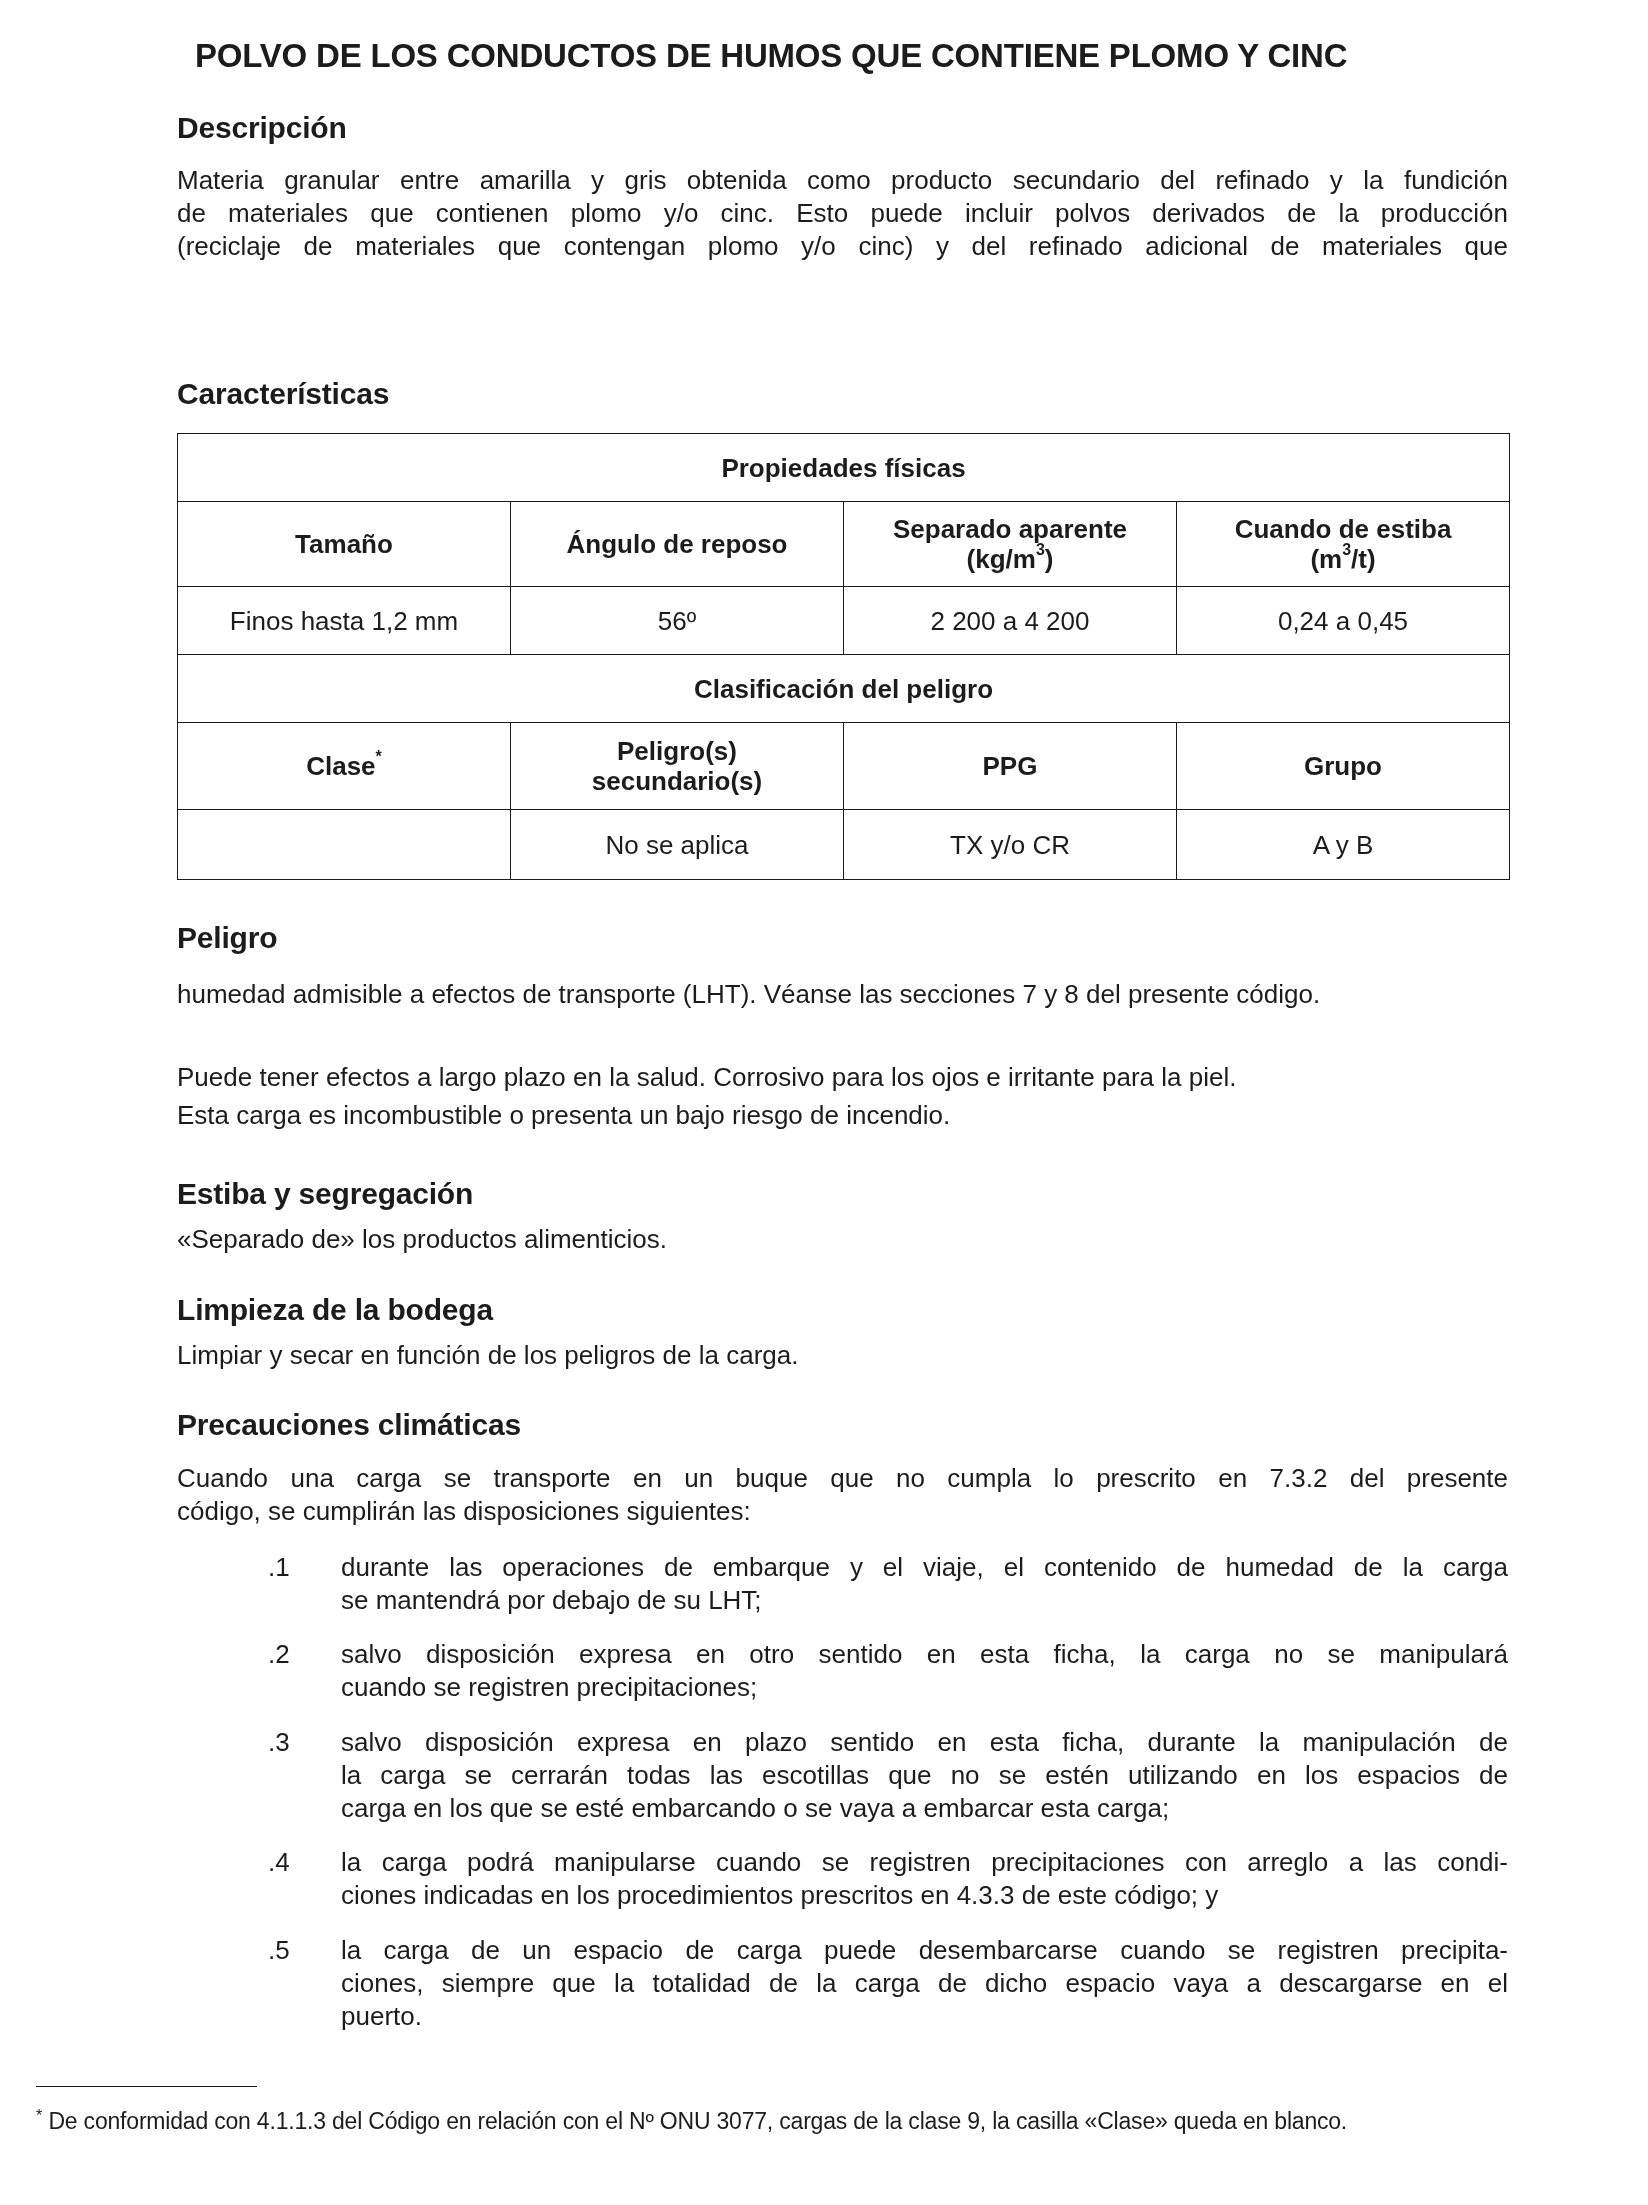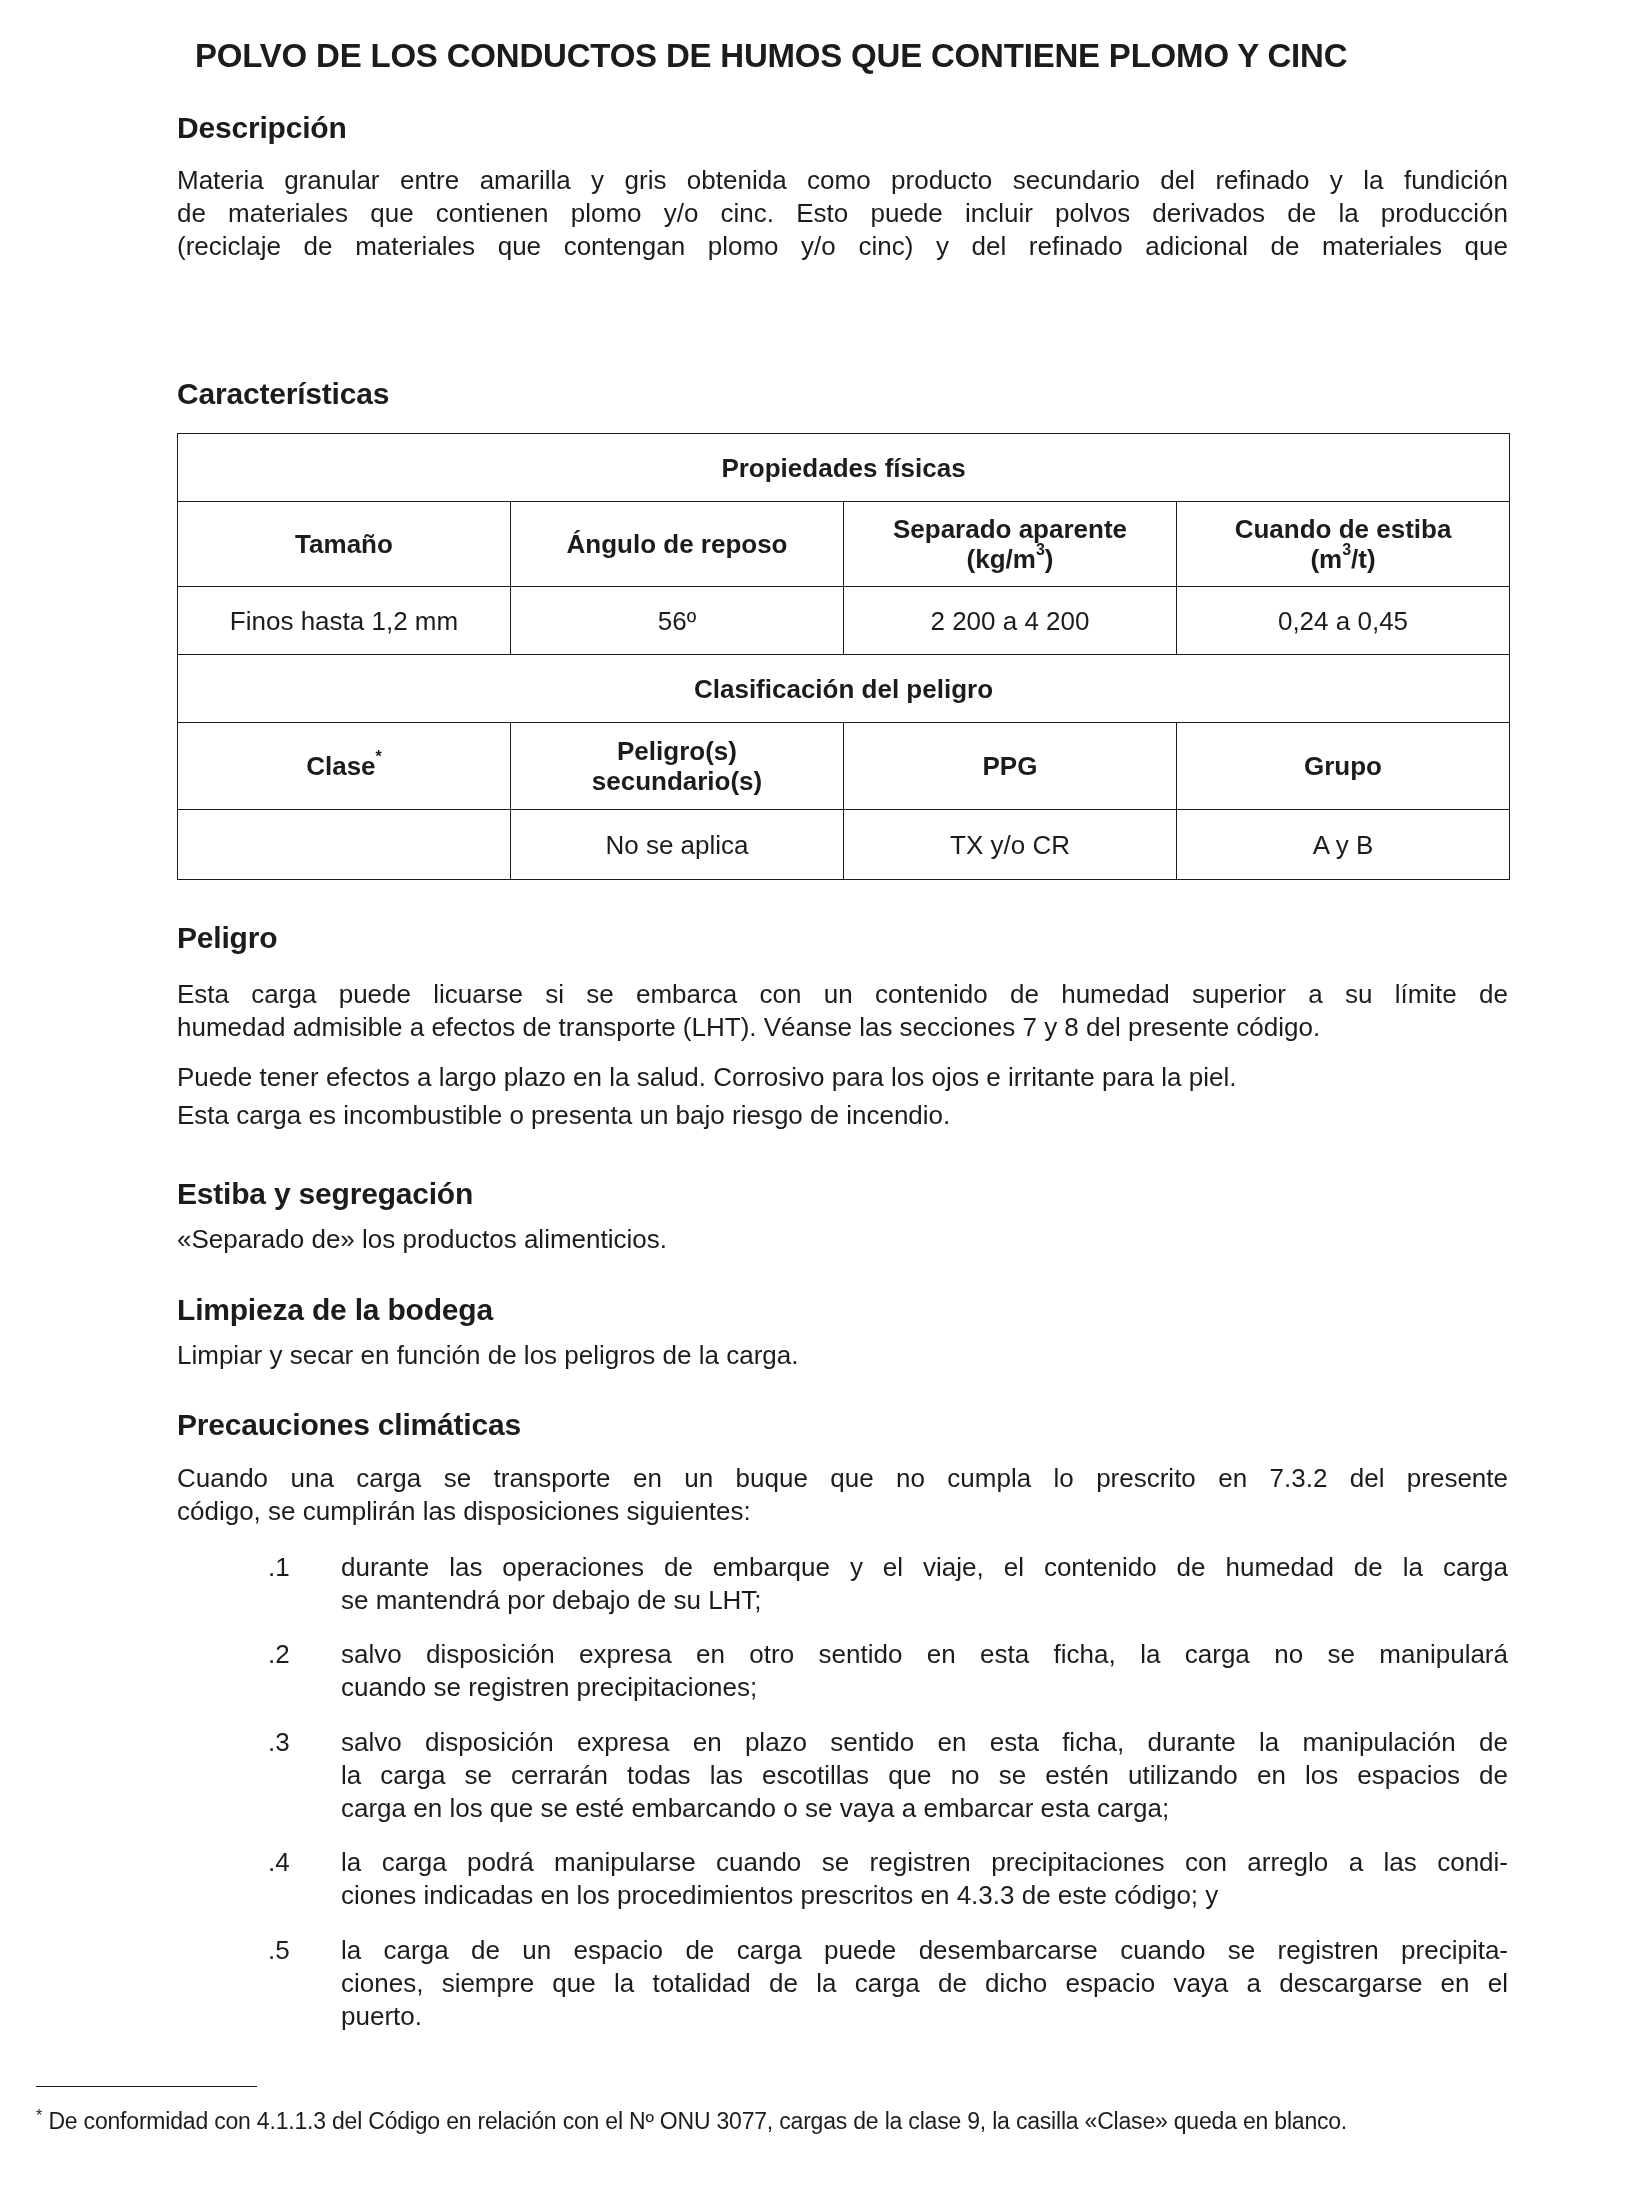--- a/index.html
+++ b/index.html
@@ -87,21 +87,20 @@
     <td></td>
     <td>No se aplica</td>
     <td>TX y/o CR</td>
     <td>A y B</td>
   </tr>
 </tbody>
   </table>
 
 <div class="abs heading" style="top:921px;">Peligro</div>
 <div class="abs para" style="top:978px;">
-  <div class="line">Esta carga puede licuarse si se embarca con un contenido de humedad superior a su límite de</div>
   <div class="line last">humedad admisible a efectos de transporte (LHT). Véanse las secciones 7 y 8 del presente código.</div>
 </div>
 <div class="abs para" style="top:1061px;">
   <div class="line last">Puede tener efectos a largo plazo en la salud. Corrosivo para los ojos e irritante para la piel.</div>
 </div>
 <div class="abs para" style="top:1099px;">
   <div class="line last">Esta carga es incombustible o presenta un bajo riesgo de incendio.</div>
 </div>
 
 <div class="abs heading" style="top:1177px;">Estiba y segregación</div>

